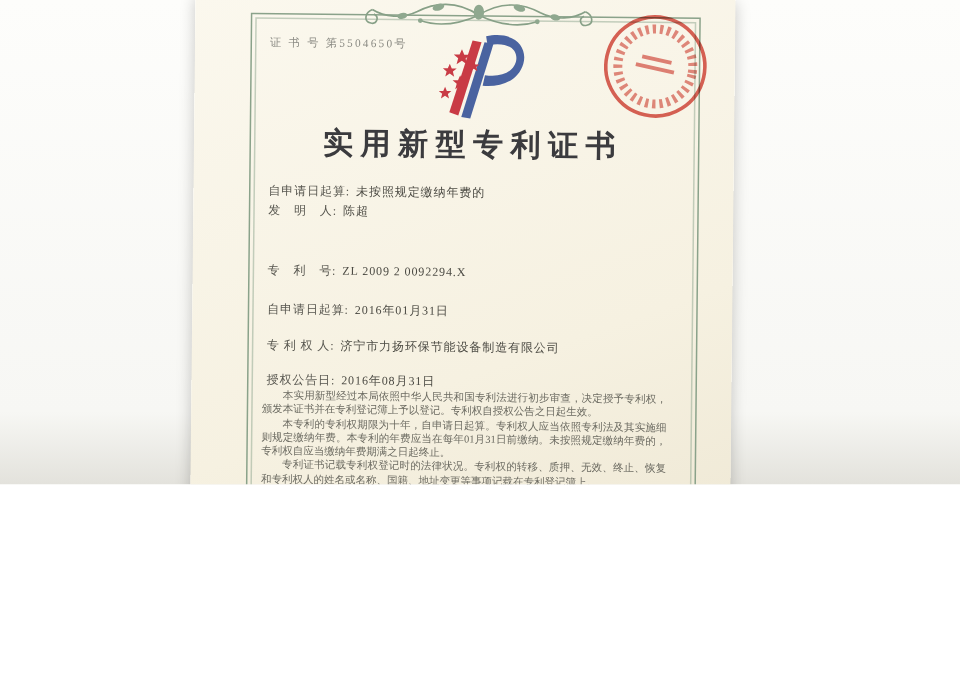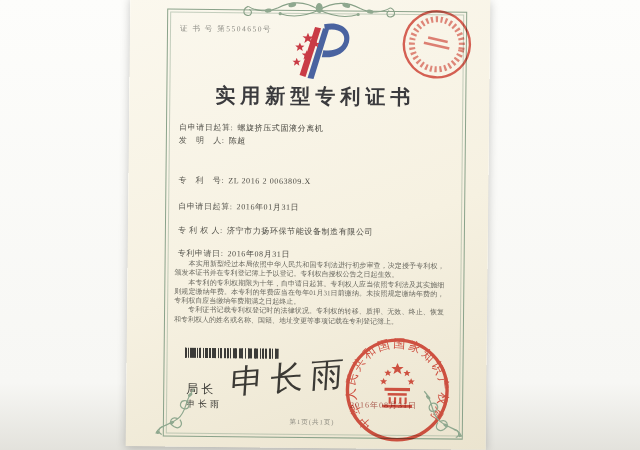--- a/index.html
+++ b/index.html
@@ -1,16 +1,16 @@
 <!DOCTYPE html>
 <html><head>
 <meta charset="utf-8">
 <style>
   html,body{margin:0;padding:0;background:#fff;}
-  .stage{position:relative;width:640px;height:450px;overflow:hidden;
+  .stage{position:relative;width:640px;height:323px;overflow:hidden;
          background:linear-gradient(#fdfdfb 0%,#f7f7f4 85%,#e3e2dc 100%);
          font-family:"Liberation Serif","DejaVu Serif",serif;}
   .page{position:absolute;left:128px;top:-2px;width:360px;height:450px;
         background:linear-gradient(160deg,#fbf8ee 0%,#f6f1e1 55%,#ebe4cf 100%);
         box-shadow:0 2px 10px rgba(0,0,0,.22);
         transform:rotate(.6deg);transform-origin:50% 50%;}
   .frame{position:absolute;left:37px;top:12px;width:298px;height:426px;
          border:1.5px solid #8aa28a;}
   .frame-inner{position:absolute;inset:2px;border:1px solid rgba(150,172,150,.55);}
   .cert-no{position:absolute;left:50px;top:27px;font-size:7.5px;color:#8b8b84;
@@ -100,36 +100,36 @@
     <div class="title">实用新型专利证书</div>
 
     <svg class="stamp" viewBox="0 0 78 78">
       <circle cx="39" cy="39" r="33" fill="none" stroke="#d4493e" stroke-width="2.4"></circle>
       <circle cx="39" cy="39" r="25" fill="none" stroke="#d4493e" stroke-width="6" stroke-dasharray="2.2 2.6" opacity=".75"></circle>
       <rect x="29" y="33" width="20" height="2.6" fill="#d4493e" opacity=".8"></rect>
       <rect x="26" y="39" width="26" height="2.6" fill="#d4493e" opacity=".8"></rect>
     </svg>
 
     <div class="row" style="top:125px">
-      <span>自申请日起算:</span><span class="val">螺旋挤压式固液分离机</span>
+      <span>自申请日起算:</span><span class="val">未按照规定缴纳年费的</span>
     </div>
     <div class="row" style="top:138px">
       <span>发　明　人:</span><span class="val">陈超</span>
     </div>
     <div class="row" style="top:178px">
-      <span>专　利　号:</span><span class="val">ZL 2016 2 0063809.X</span>
+      <span>专　利　号:</span><span class="val">ZL 2009 2 0092294.X</span>
     </div>
     <div class="row" style="top:204px">
       <span>自申请日起算:</span><span class="val">2016年01月31日</span>
     </div>
     <div class="row" style="top:228px">
       <span>专 利 权 人:</span><span class="val">济宁市力扬环保节能设备制造有限公司</span>
     </div>
     <div class="row" style="top:251px">
-      <span>专利申请日:</span><span class="val">2016年08月31日</span>
+      <span>授权公告日:</span><span class="val">2016年08月31日</span>
     </div>
 
     <div class="paras">
       <p>本实用新型经过本局依照中华人民共和国专利法进行初步审查，决定授予专利权，颁发本证书并在专利登记簿上予以登记。专利权自授权公告之日起生效。</p>
       <p>本专利的专利权期限为十年，自申请日起算。专利权人应当依照专利法及其实施细则规定缴纳年费。本专利的年费应当在每年01月31日前缴纳。未按照规定缴纳年费的，专利权自应当缴纳年费期满之日起终止。</p>
       <p>专利证书记载专利权登记时的法律状况。专利权的转移、质押、无效、终止、恢复和专利权人的姓名或名称、国籍、地址变更等事项记载在专利登记簿上。</p>
     </div>
 
     <div class="barcode"></div>
 

